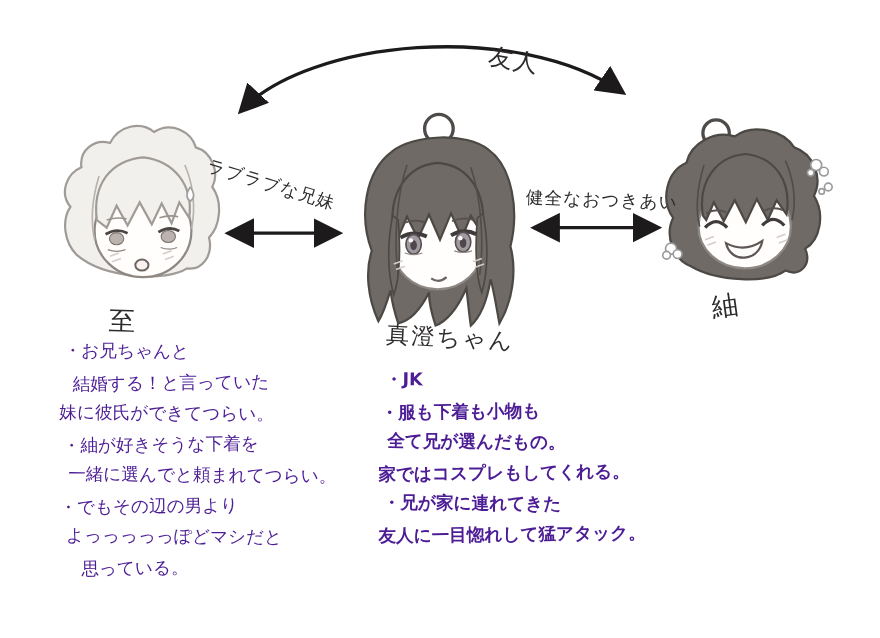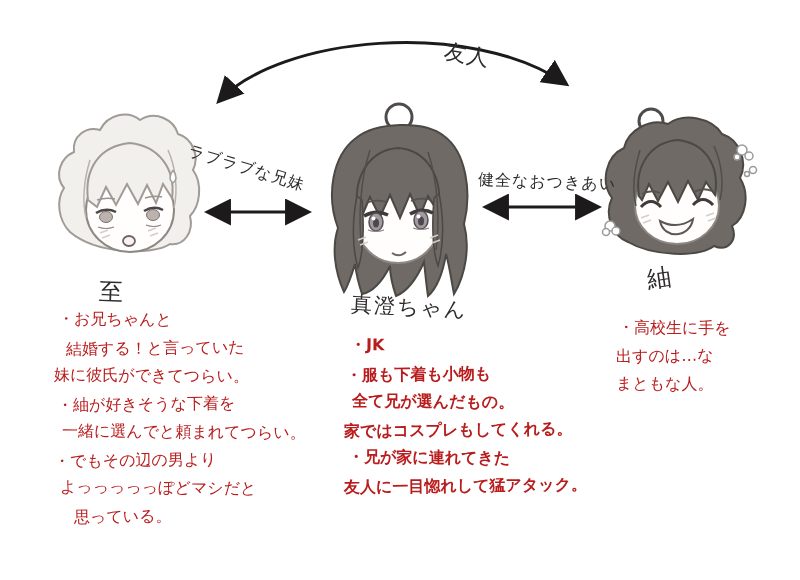--- a/index.html
+++ b/index.html
@@ -4,21 +4,21 @@
 <style>
   html,body{margin:0;padding:0;background:#ffffff;}
   #canvas{
     position:relative;width:800px;height:580px;background:#ffffff;overflow:hidden;
     font-family:"DejaVu Sans",sans-serif;color:#2e2b2b;
   }
   .abs{position:absolute;}
   .label{white-space:nowrap;color:#2e2b2b;}
   .rel-label{font-size:16px;letter-spacing:1px;font-weight:500;}
   .name-label{font-size:24px;letter-spacing:2px;}
-  .notes{font-size:16px;line-height:28px;color:#b91c1c;}
+  .notes{font-size:16px;line-height:28px;color:#4c1d95;}
   .notes .ln{white-space:nowrap;}
   .notes .ln:nth-child(2n){transform:rotate(-0.7deg);}
   .notes .ln:nth-child(2n+1){transform:rotate(0.5deg);}
   svg{display:block;}
 </style>
 </head>
 <body>
 
 <div id="canvas">
 
@@ -144,19 +144,14 @@
 
   <div class="abs notes" style="left:342px;top:332px;font-weight:bold;">
     <div class="ln" style="margin-left:8px">・JK</div>
     <div class="ln" style="margin-left:4px">・服も下着も小物も</div>
     <div class="ln" style="margin-left:10px">全て兄が選んだもの。</div>
     <div class="ln" style="margin-left:2px">家ではコスプレもしてくれる。</div>
     <div class="ln" style="margin-left:6px">・兄が家に連れてきた</div>
     <div class="ln" style="margin-left:2px">友人に一目惚れして猛アタック。</div>
   </div>
 
-  <div class="abs notes" style="left:614px;top:314px;">
-    <div class="ln" style="margin-left:4px">・高校生に手を</div>
-    <div class="ln" style="margin-left:2px">出すのは…な</div>
-    <div class="ln" style="margin-left:2px">まともな人。</div>
-  </div>
 
 </div>
 
 </body></html>

